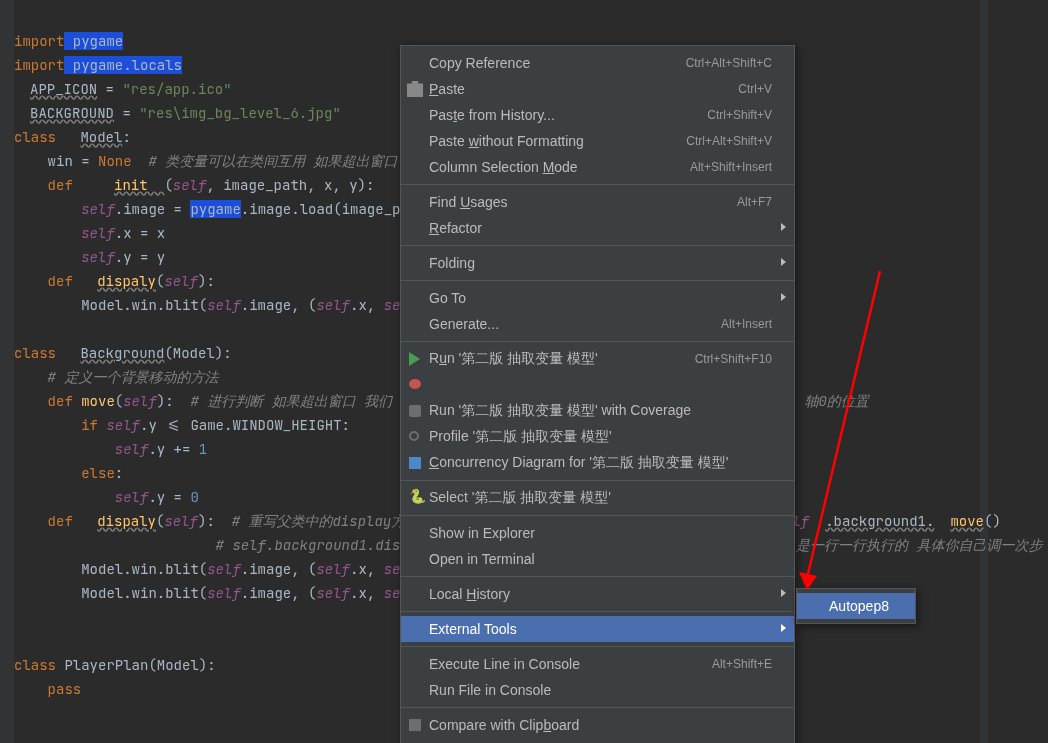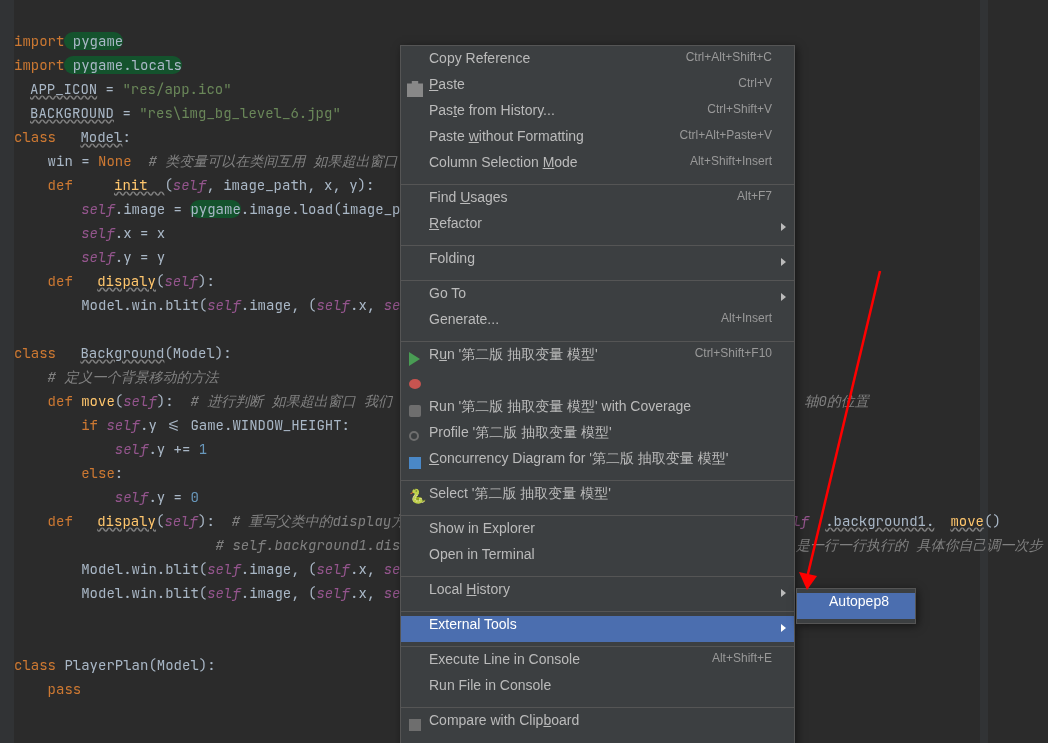--- a/index.html
+++ b/index.html
@@ -30,37 +30,37 @@
     background:#313335;
   }
   .kw{color:#cc7832;}
   .str{color:#6a8759;}
   .self{color:#94558d;font-style:italic;}
   .func{color:#ffc66d;}
   .cls{color:#a9b7c6;}
   .num{color:#6897bb;}
   .cmt{color:#808080;font-style:italic;}
   .under{text-decoration:underline; text-decoration-style:wavy; text-decoration-color:#808080;margin-left:16px;}
-  .highlight{background:#14532d;border-radius:9px;}
+  .highlight{background:#1d4ed8;}
   .param{color:#a9b7c6;}
 
   .context-menu{
     position:absolute;
     background:#3c3f41;
     border:1px solid #555;
     box-shadow:2px 2px 8px rgba(0,0,0,0.5);
     font-family:"Segoe UI",Arial,sans-serif;
     font-size:14px;
     color:#bbbbbb;
     padding:4px 0;
   }
   .menu-main{ left:400px; top:45px; width:395px; }
   .menu-sub{ left:796px; top:588px; width:120px; }
   .menu-item{
-    display:flex; 
+    display:flex; align-items:center;
     height:26px;
     padding:0 22px 0 28px;
     position:relative;
     cursor:default;
   }
   .menu-item.sel{ background:#4b6eaf; color:#fff; }
   .menu-item .label{ flex:1; }
   .menu-item .mn{ text-decoration:underline; }
   .menu-item .shortcut{ color:#999; font-size:12px; }
   .menu-item .arrow{
@@ -135,21 +135,21 @@
       <span class="menu-icon icon-paste"></span>
       <span class="label"><span class="mn">P</span><span>aste</span></span>
       <span class="shortcut">Ctrl+V</span>
     </div>
   <div class="menu-item">
       <span class="label"><span>Pas</span><span class="mn">t</span><span>e from History...</span></span>
       <span class="shortcut">Ctrl+Shift+V</span>
     </div>
   <div class="menu-item">
       <span class="label"><span>Paste </span><span class="mn">w</span><span>ithout Formatting</span></span>
-      <span class="shortcut">Ctrl+Alt+Paste+V</span>
+      <span class="shortcut">Ctrl+Alt+Shift+V</span>
     </div>
   <div class="menu-item">
       <span class="label"><span>Column Selection </span><span class="mn">M</span><span>ode</span></span>
       <span class="shortcut">Alt+Shift+Insert</span>
     </div>
   <div class="menu-sep"></div>
   <div class="menu-item">
       <span class="label"><span>Find </span><span class="mn">U</span><span>sages</span></span>
       <span class="shortcut">Alt+F7</span>
     </div>

